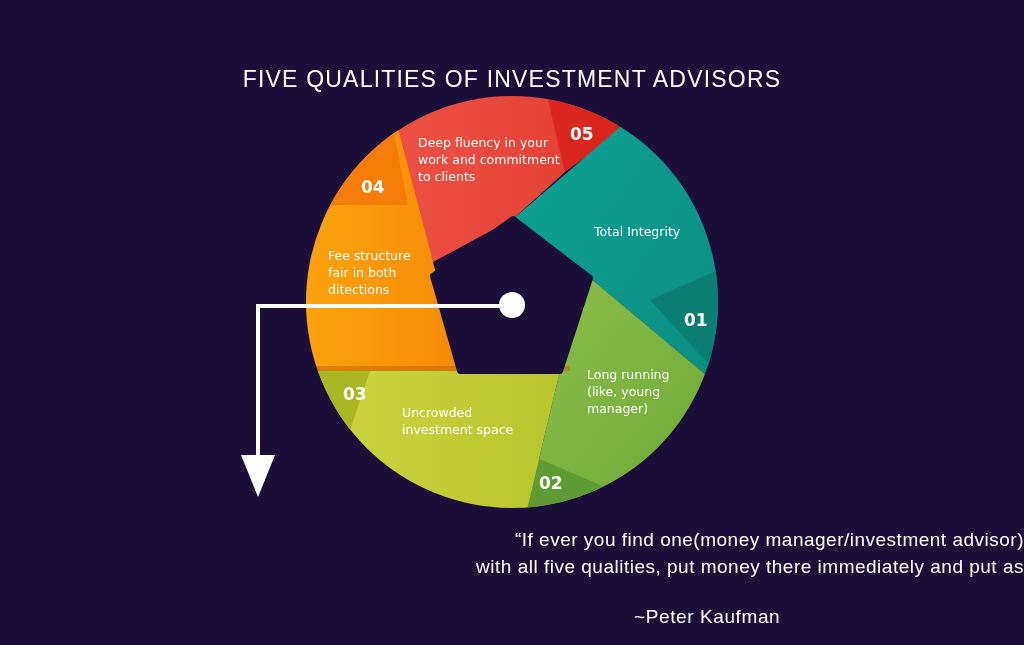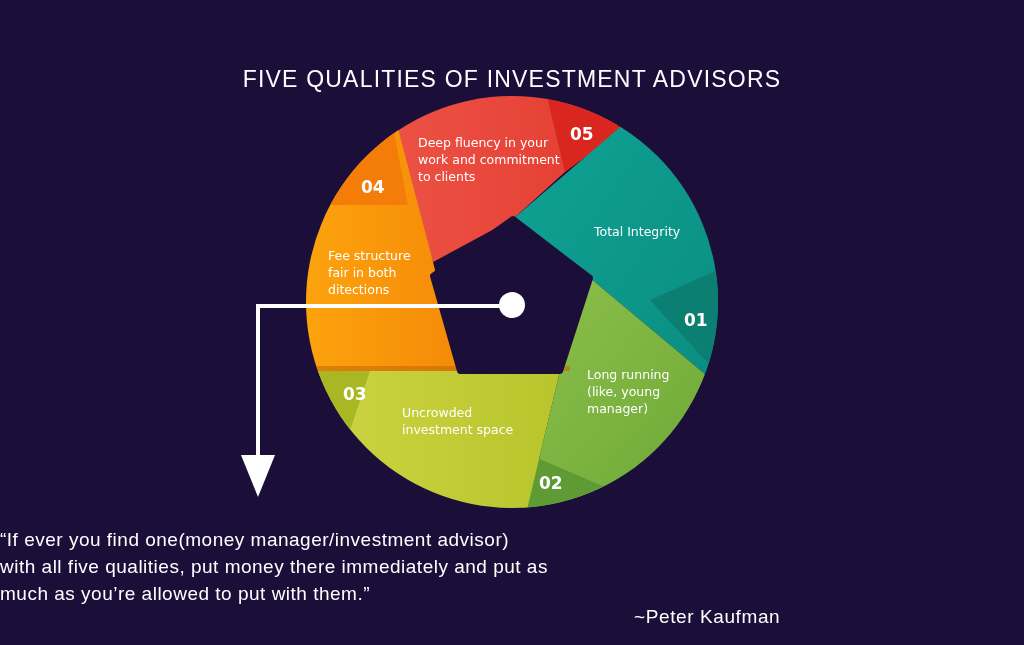--- a/index.html
+++ b/index.html
@@ -12,21 +12,21 @@
   }
   .title {
     position: absolute; left: 0; top: 38px; width: 1024px;
     text-align: center; font-size: 23px; letter-spacing: 1.2px; font-weight: 500; margin-top: 28px;
   }
   svg.wheel { position: absolute; left: 0; top: 0; }
   .seg-text { font-family: "DejaVu Sans", sans-serif; fill: #ffffff; font-size: 12.5px; }
   .seg-num { font-family: "DejaVu Sans", sans-serif; fill: #ffffff; font-size: 17px; font-weight: bold; }
   .quote {
     position: absolute; left: 0; top: 526px; width: 1024px;
-    text-align: left; font-size: 19px; line-height: 27px; letter-spacing: 0.5px;
+    text-align: right; font-size: 19px; line-height: 27px; letter-spacing: 0.5px;
   }
   .author {
     position: absolute; left: 634px; top: 606px; font-size: 19px; letter-spacing: 0.6px;
   }
 </style>
 </head>
 <body>
 
 <div class="title">FIVE QUALITIES  OF INVESTMENT ADVISORS</div>
 
@@ -108,15 +108,14 @@
   <text class="seg-text">
     <tspan x="328" y="260">Fee structure</tspan>
     <tspan x="328" y="277">fair in both</tspan>
     <tspan x="328" y="294">ditections</tspan>
   </text>
 </svg>
 
 <div class="quote">
   <div>“If ever you find one(money manager/investment advisor)</div>
   <div>with all five qualities, put money there immediately and put as</div>
-  <div>much as you’re allowed to put with them.”</div>
 </div>
 <div class="author">~Peter Kaufman</div>
 
 </body></html>

